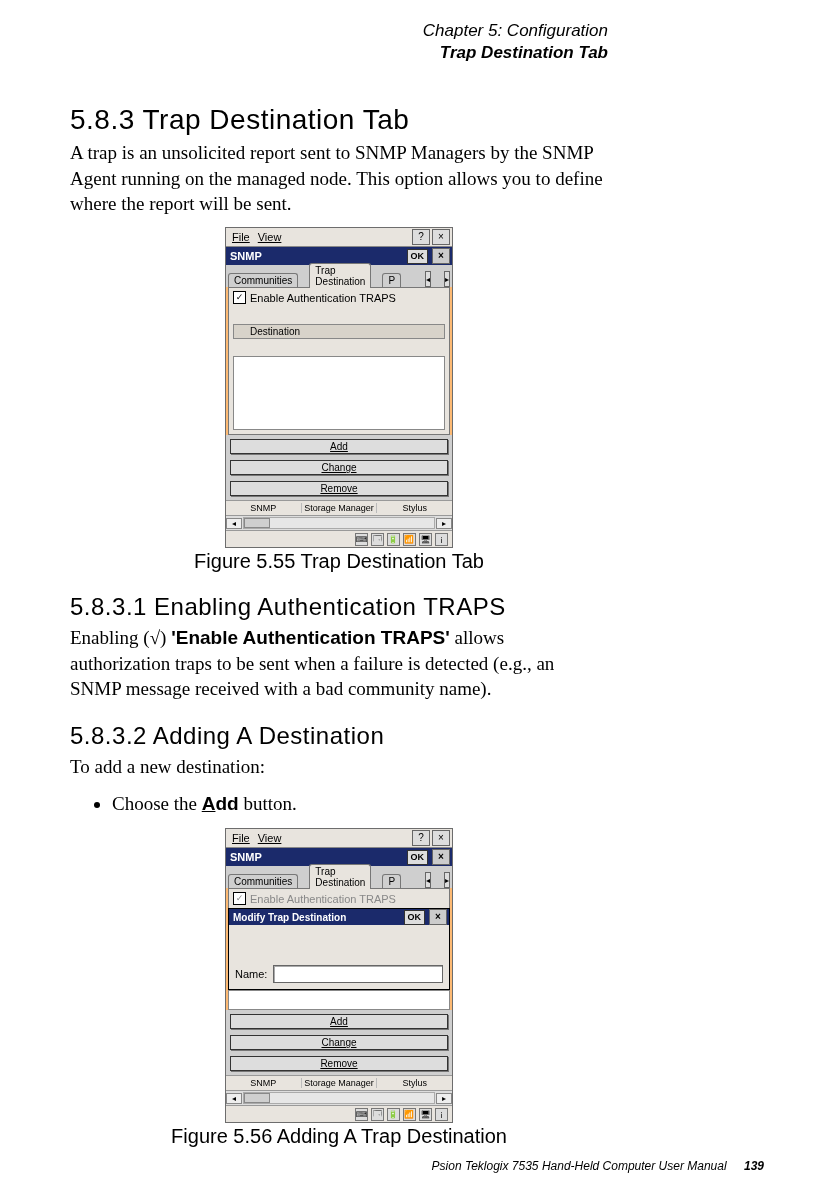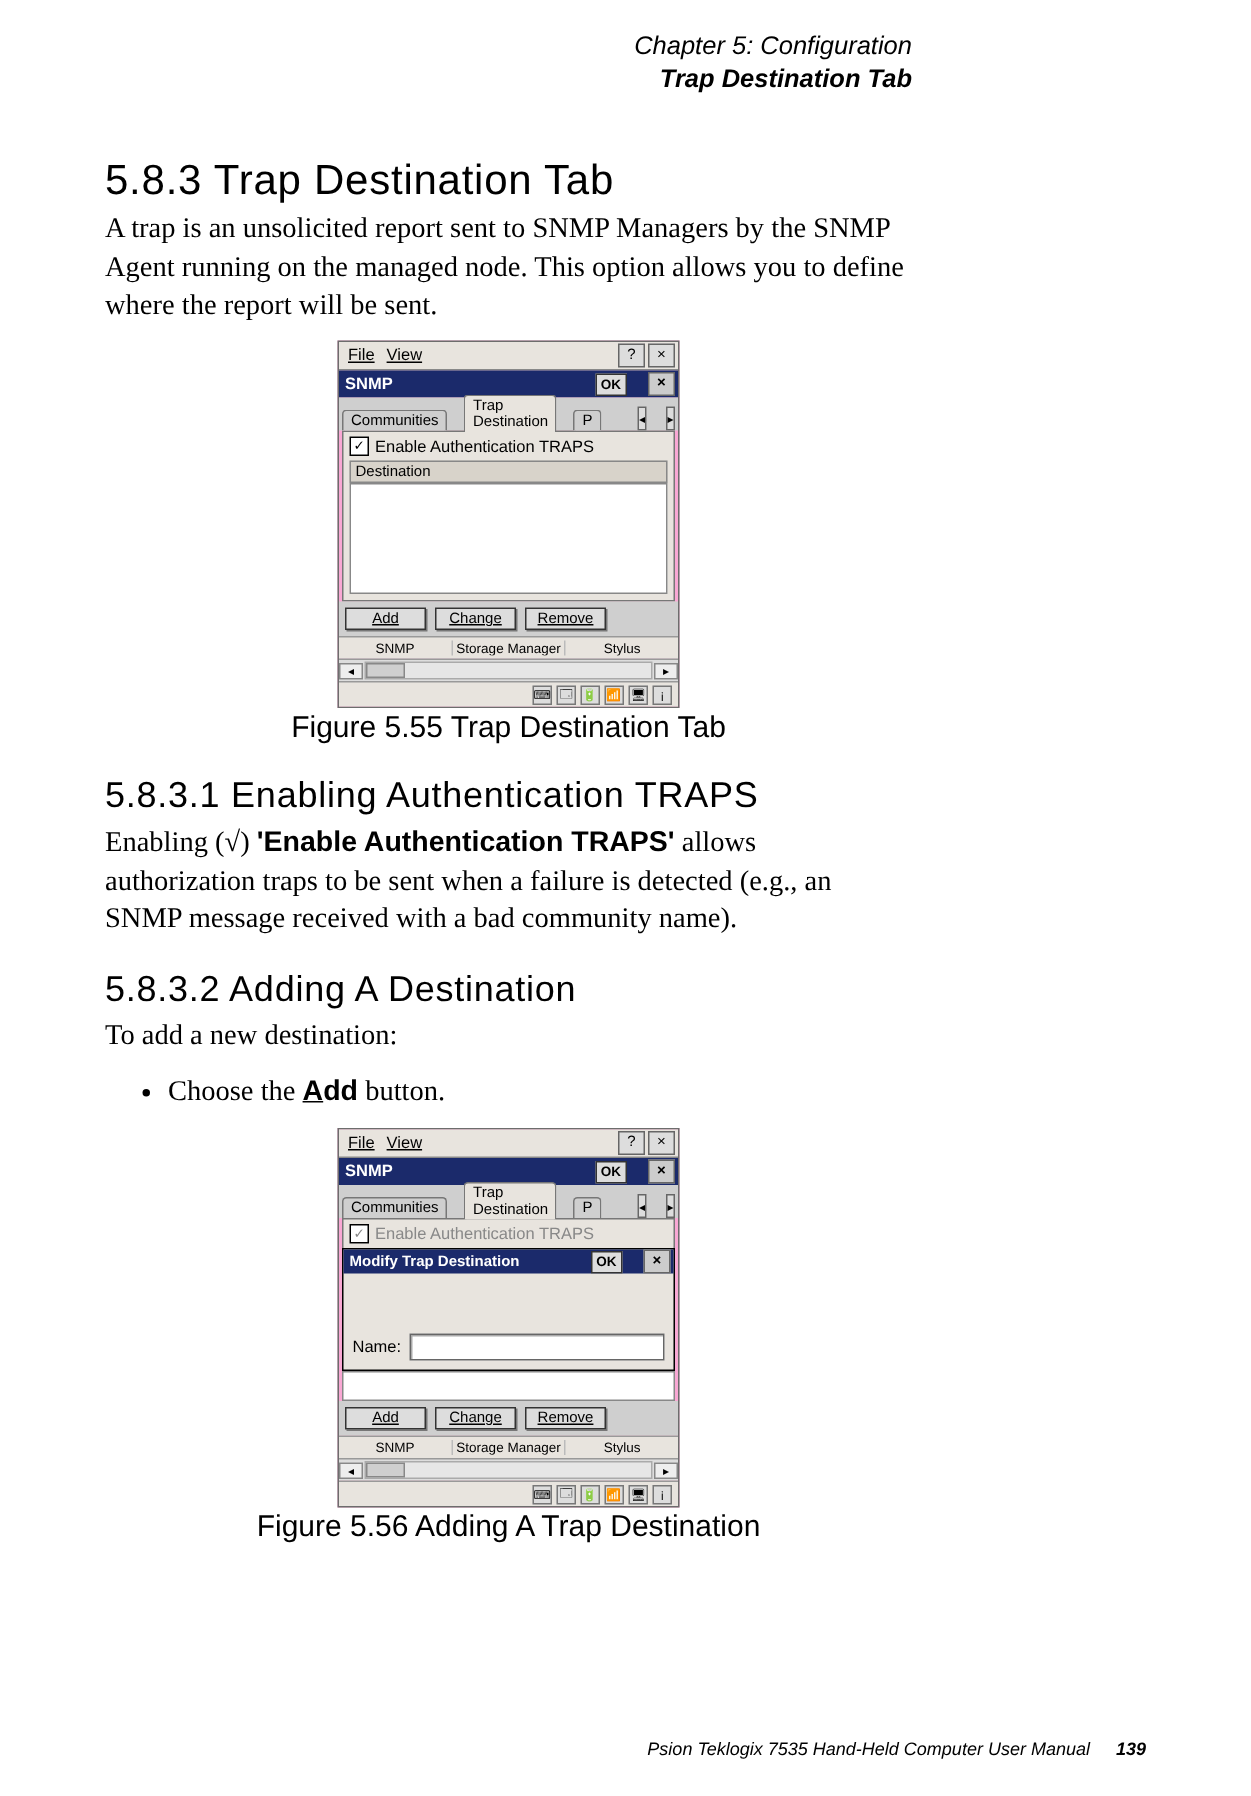--- a/index.html
+++ b/index.html
@@ -88,21 +88,21 @@
   .footer .pg {
     font-weight: bold;
     font-style: italic;
     margin-left: 14px;
   }
 
   
   .shot {
     display: inline-block;
     border: 1px solid #6d6d6d;
-    background: #f9a8d4;
+    background: #fdba74;
     font-family: Tahoma, Arial, sans-serif;
     font-size: 11px;
     text-align: left;
     color: #000;
   }
   .shot .menubar {
     display: flex;
     align-items: center;
     background: #e8e4de;
     border-bottom: 1px solid #888;
@@ -123,21 +123,21 @@
     display: flex; align-items: center;
     background: linear-gradient(#1b2a6b,#1b2a6b);
     color: #fff;
     height: 18px; padding: 0 2px;
     font-weight: bold;
   }
   .shot .titlebar .ttl { flex:1; padding-left:2px; }
   .shot .okbtn {
     background:#ddd;color:#000;border:1px solid #333;
     font-size:9px;font-weight:bold;padding:0 3px;height:13px;
-    display:inline-flex;align-items:center;margin-right:12px;
+    display:inline-flex;align-items:center;margin-right:2px;
   }
   .shot .tabs {
     display:flex;align-items:flex-end;background:#cfcfcf;
     padding:2px 2px 0 2px;height:20px;gap:12px;
   }
   .shot .tabs .tab {
     border:1px solid #777;border-bottom:none;background:#cfcfcf;
     padding:1px 5px;font-size:10px;border-radius:3px 3px 0 0;
     margin-right:-1px;
   }
@@ -151,28 +151,28 @@
   .shot .panel {
     background:#e8e4de;border:1px solid #777;margin:0 2px;
   }
   .shot .chkrow { display:flex;align-items:center;padding:3px 4px; }
   .shot .chkrow .cb {
     width:11px;height:11px;border:1px solid #000;background:#fff;
     display:inline-flex;align-items:center;justify-content:center;
     font-size:9px;line-height:1;margin-right:4px;
   }
   .shot .listhdr {
-    background:#d8d3ca;border:1px solid #888;padding:1px 3px;font-size:10px;
-    margin:0 4px;
+    background:#d8d3ca;border:1px solid #888;padding:1px 16px;font-size:10px;
+    margin:17px 4px;
   }
   .shot .listbox {
     background:#fff;border:1px solid #888;height:72px;margin:0 4px 4px 4px;
   }
   .shot .btnrow {
-    display:flex;gap:6px;justify-content:flex-start;padding:4px 4px 4px 4px;background:#cfcfcf;
+    display:flex;gap:6px;justify-content:center;padding:4px 4px 4px 4px;background:#cfcfcf;flex-direction:column;
   }
   .shot .btn {
     border:1px solid #333;background:#ddd;padding:1px 0;font-size:10px;
     box-shadow:1px 1px 0 #777;min-width:52px;text-align:center;
   }
   .shot .statusrow {
     display:flex;align-items:center;font-size:9px;background:#e8e4de;
     border-top:1px solid #999;height:14px;
   }
   .shot .statusrow .cell{flex:1;text-align:center;border-right:1px solid #bbb;padding:0 2px;white-space:nowrap;overflow:hidden;}

